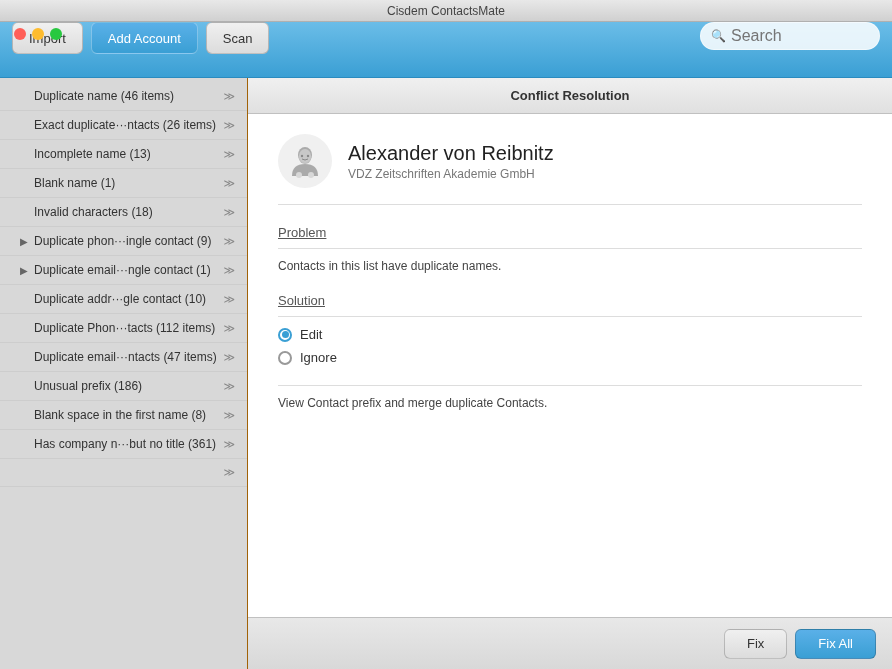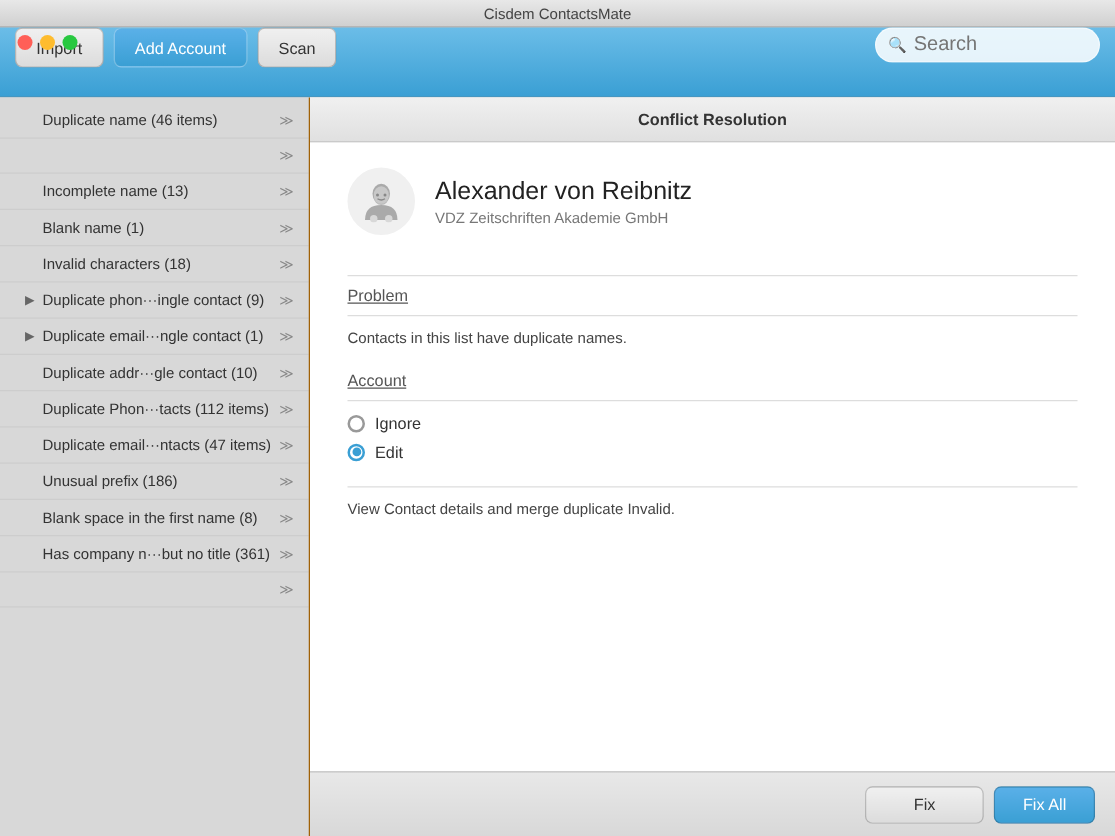--- a/index.html
+++ b/index.html
@@ -155,23 +155,23 @@
       border-radius: 0;
       padding: 20px 30px;
       overflow-y: auto;
     }
 
     
     .contact-header {
       display: flex;
       align-items: center;
       gap: 16px;
-      padding-bottom: 32px;
+      padding-bottom: 16px;
       border-bottom: 1px solid #ddd;
-      margin-bottom: 8px;
+      margin-bottom: 20px;
     }
     .contact-avatar {
       width: 54px;
       height: 54px;
       background: #f0f0f0;
       border-radius: 50%;
       display: flex;
       align-items: center;
       justify-content: center;
       font-size: 28px;
@@ -248,21 +248,21 @@
       background: linear-gradient(to bottom, #e8e8e8, #d8d8d8);
       border-top: 1px solid #c0c0c0;
       display: flex;
       align-items: center;
       justify-content: flex-end;
       padding: 0 16px;
       gap: 8px;
     }
     .btn-fix {
       height: 30px;
-      padding: 0 38px;
+      padding: 0 22px;
       border-radius: 6px;
       font-size: 13px;
       font-weight: 500;
       cursor: pointer;
       border: 1px solid rgba(0,0,0,0.2);
       background: linear-gradient(to bottom, #f0f0f0, #dcdcdc);
       color: #333;
     }
     .btn-fix-all {
       height: 30px;
@@ -319,20 +319,21 @@
   <div class="sidebar">
 
     <div id="sidebar-items">
         <div class="sidebar-item">
           <span style="width: 14px; display: inline-block;"></span>
           <span class="item-label">Duplicate name (46 items)</span>
           <span class="arrow-icon">≫</span>
         </div>
         <div class="sidebar-item">
           <span style="width: 14px; display: inline-block;"></span>
+          <span class="item-label">Exact duplicate···ntacts (26 items)</span>
           <span class="arrow-icon">≫</span>
         </div>
         <div class="sidebar-item">
           <span style="width: 14px; display: inline-block;"></span>
           <span class="item-label">Incomplete name (13)</span>
           <span class="arrow-icon">≫</span>
         </div>
         <div class="sidebar-item">
           <span style="width: 14px; display: inline-block;"></span>
           <span class="item-label">Blank name (1)</span>
@@ -419,37 +420,37 @@
         </div>
       </div>
 
       <div>
         <div class="section-title">Problem</div>
         <div class="section-divider"></div>
         <div class="section-text">Contacts in this list have duplicate names.</div>
       </div>
 
       <div>
-        <div class="section-title">Account</div>
+        <div class="section-title">Solution</div>
         <div class="section-divider"></div>
         <div class="radio-group">
+          <div class="radio-option">
+            <div class="radio-circle selected"></div>
+            <span class="radio-label">Edit</span>
+          </div>
           <div class="radio-option">
             <div class="radio-circle"></div>
             <span class="radio-label">Ignore</span>
           </div>
-          <div class="radio-option">
-            <div class="radio-circle selected"></div>
-            <span class="radio-label">Edit</span>
-          </div>
         </div>
       </div>
 
       <div>
         <div class="section-divider"></div>
-        <div class="section-text">View Contact details and merge duplicate Invalid.</div>
+        <div class="section-text">View Contact prefix and merge duplicate Contacts.</div>
       </div>
     </div>
 
     <div class="bottom-bar">
       <button class="btn-fix">Fix</button>
       <button class="btn-fix-all">Fix All</button>
     </div>
   </div>
 </div>
 

